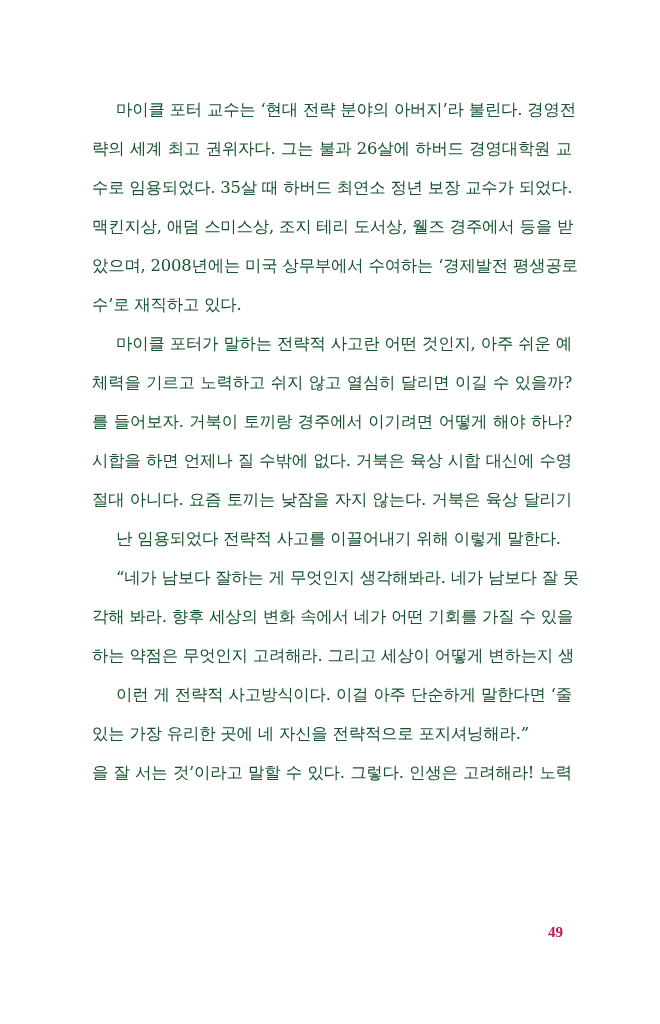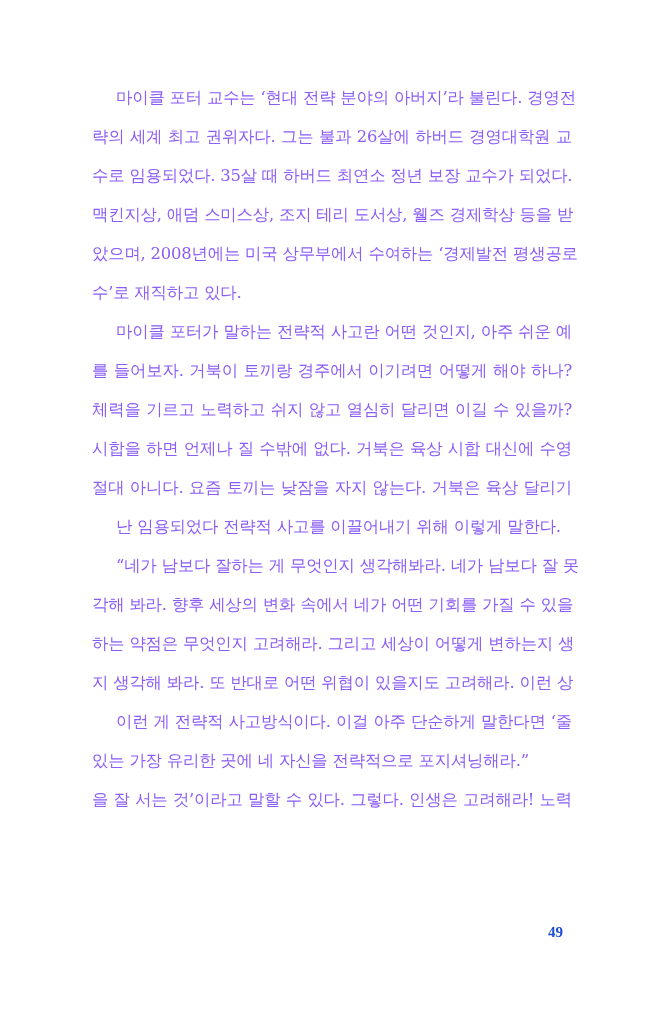--- a/index.html
+++ b/index.html
@@ -16,25 +16,25 @@
     .page {
       position: absolute;
       left: 0; top: 0;
       width: 660px;
       height: 1024px;
       background: #ffffff;
     }
     .body-text {
       position: absolute;
       left: 92px;
-      top: 78px;
+      top: 90px;
       width: 480px;
       font-family: "DejaVu Serif", "Liberation Serif", serif;
       font-size: 16.4px;
-      color: #8b5cf6;
+      color: #14532d;
     }
     .line {
       height: 39px;
       line-height: 39px;
       white-space: nowrap;
       text-align: justify;
       text-align-last: justify;
       letter-spacing: -0.2px;
     }
     .line.indent {
@@ -43,42 +43,41 @@
     .line.last {
       text-align-last: left;
     }
     .page-number {
       position: absolute;
       left: 548px;
       top: 924px;
       font-family: "Liberation Serif", "DejaVu Serif", serif;
       font-size: 15px;
       font-weight: bold;
-      color: #1d4ed8;
+      color: #be185d;
     }
   </style>
 </head>
 <body>
 
 <div class="page">
   <div class="body-text">
     <div class="line indent">마이클 포터 교수는 ‘현대 전략 분야의 아버지’라 불린다. 경영전</div>
     <div class="line">략의 세계 최고 권위자다. 그는 불과 26살에 하버드 경영대학원 교</div>
     <div class="line">수로 임용되었다. 35살 때 하버드 최연소 정년 보장 교수가 되었다.</div>
-    <div class="line">맥킨지상, 애덤 스미스상, 조지 테리 도서상, 웰즈 경제학상 등을 받</div>
+    <div class="line">맥킨지상, 애덤 스미스상, 조지 테리 도서상, 웰즈 경주에서 등을 받</div>
     <div class="line">았으며, 2008년에는 미국 상무부에서 수여하는 ‘경제발전 평생공로</div>
     <div class="line last">수’로 재직하고 있다.</div>
     <div class="line indent">마이클 포터가 말하는 전략적 사고란 어떤 것인지, 아주 쉬운 예</div>
+    <div class="line">체력을 기르고 노력하고 쉬지 않고 열심히 달리면 이길 수 있을까?</div>
     <div class="line">를 들어보자. 거북이 토끼랑 경주에서 이기려면 어떻게 해야 하나?</div>
-    <div class="line">체력을 기르고 노력하고 쉬지 않고 열심히 달리면 이길 수 있을까?</div>
     <div class="line">시합을 하면 언제나 질 수밖에 없다. 거북은 육상 시합 대신에 수영</div>
     <div class="line">절대 아니다. 요즘 토끼는 낮잠을 자지 않는다. 거북은 육상 달리기</div>
     <div class="line indent last">난 임용되었다 전략적 사고를 이끌어내기 위해 이렇게 말한다.</div>
     <div class="line indent">“네가 남보다 잘하는 게 무엇인지 생각해봐라. 네가 남보다 잘 못</div>
     <div class="line">각해 봐라. 향후 세상의 변화 속에서 네가 어떤 기회를 가질 수 있을</div>
     <div class="line">하는 약점은 무엇인지 고려해라. 그리고 세상이 어떻게 변하는지 생</div>
-    <div class="line">지 생각해 봐라. 또 반대로 어떤 위협이 있을지도 고려해라. 이런 상</div>
     <div class="line indent">이런 게 전략적 사고방식이다. 이걸 아주 단순하게 말한다면 ‘줄</div>
     <div class="line last">있는 가장 유리한 곳에 네 자신을 전략적으로 포지셔닝해라.”</div>
     <div class="line">을 잘 서는 것’이라고 말할 수 있다. 그렇다. 인생은 고려해라! 노력</div>
   </div>
   <div class="page-number">49</div>
 </div>
 
 </body></html>

